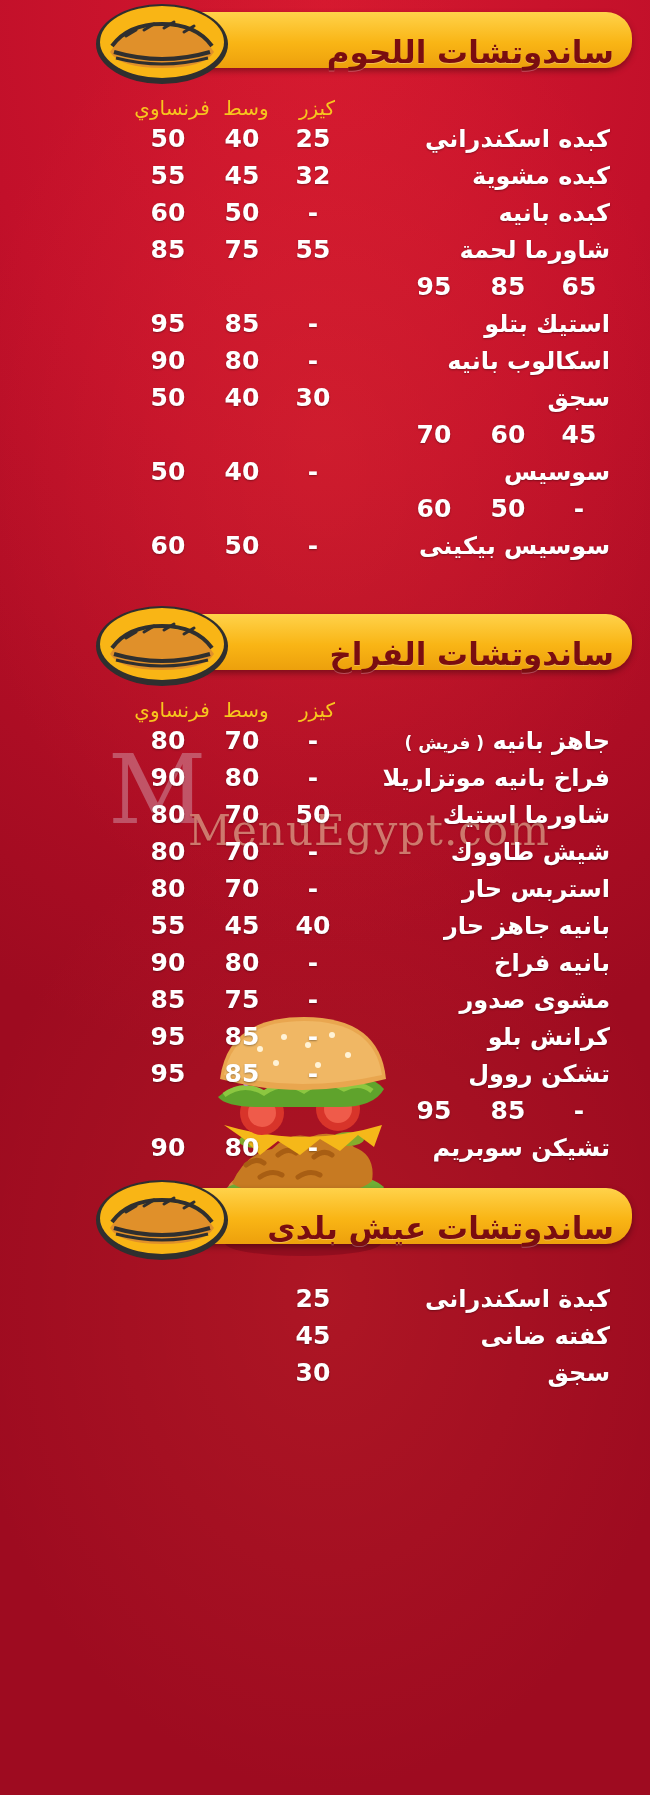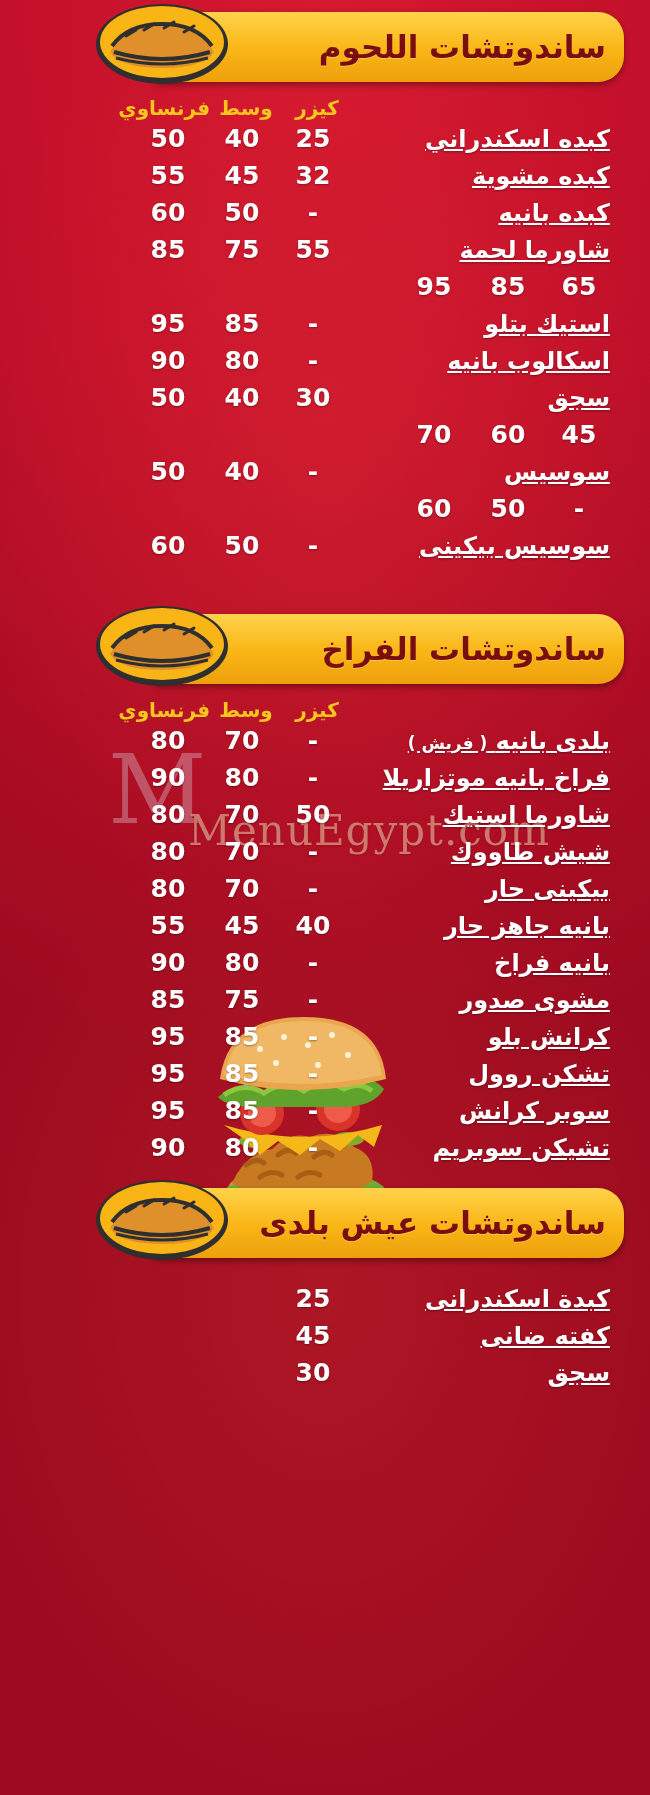--- a/index.html
+++ b/index.html
@@ -35,29 +35,29 @@
   .section-header {
     position: relative;
     height: 92px;
     margin: 0 18px 0 18px;
     display: flex;
     align-items: center;
     justify-content: flex-start;
   }
   .banner {
     position: absolute;
-    right: 8px;
+    right: 0;
     top: 12px;
-    height: 70px;
+    height: 56px;
     width: 470px;
     background: linear-gradient(180deg, #ffd24a 0%, #f9b515 55%, #eda00c 100%);
     border-radius: 6px 26px 26px 6px;
     box-shadow: 0 3px 6px rgba(0,0,0,0.35);
     display: flex;
-    align-items: center;
+    align-items: flex-end;
     justify-content: flex-start;
     padding-right: 18px;
     box-sizing: border-box;
   }
   .banner-title {
     color: #7a0d10;
     font-size: 31px;
     font-weight: bold;
     letter-spacing: 0px;
     line-height: 1;
@@ -79,21 +79,21 @@
     display: flex;
     flex-direction: row;
     margin: 0 0 2px 0;
     padding: 0 0 0 0;
     height: 26px;
     align-items: flex-end;
   }
   .col-head .ch {
     color: #f7c61e;
     font-size: 20px;
-    font-weight: bold;
+    font-weight: normal;
     text-align: center;
     line-height: 1;
   }
   
   .c-name   { width: 262px; }
   .c-kaizer { width: 70px; }
   .c-wasat  { width: 72px; }
   .c-frans  { width: 76px; }
 
   .rows { padding: 0; }
@@ -113,21 +113,20 @@
   }
   .name {
     color: #ffffff;
     font-size: 24px;
     font-weight: bold;
     text-align: right;
     line-height: 1;
     padding-right: 4px;
     white-space: nowrap;
     text-shadow: 0 1px 2px rgba(0,0,0,0.35);
-    text-decoration: underline;
   }
   .name .sub {
     font-size: 17px;
     font-weight: bold;
   }
 
   
   .block { position: relative; z-index: 3; }
   .block-inner { padding: 0 36px 0 18px; }
 
@@ -352,21 +351,21 @@
       <div class="col-head">
         <div class="ch c-name"></div>
         <div class="ch c-kaizer">كيزر</div>
         <div class="ch c-wasat">وسط</div>
         <div class="ch c-frans">فرنساوي</div>
       </div>
 
       <div class="rows">
         <div class="row">
           <div class="name c-name">
-            <span>بلدى بانيه</span>
+            <span>جاهز بانيه</span>
             <span class="sub">( فريش )</span>
           </div>
           <div class="price c-kaizer">-</div>
           <div class="price c-wasat">70</div>
           <div class="price c-frans">80</div>
         </div>
         <div class="row">
           <div class="name c-name">فراخ بانيه موتزاريلا</div>
           <div class="price c-kaizer">-</div>
           <div class="price c-wasat">80</div>
@@ -378,21 +377,21 @@
           <div class="price c-wasat">70</div>
           <div class="price c-frans">80</div>
         </div>
         <div class="row">
           <div class="name c-name">شيش طاووك</div>
           <div class="price c-kaizer">-</div>
           <div class="price c-wasat">70</div>
           <div class="price c-frans">80</div>
         </div>
         <div class="row">
-          <div class="name c-name">بيكينى حار</div>
+          <div class="name c-name">استربس حار</div>
           <div class="price c-kaizer">-</div>
           <div class="price c-wasat">70</div>
           <div class="price c-frans">80</div>
         </div>
         <div class="row">
           <div class="name c-name">بانيه جاهز حار</div>
           <div class="price c-kaizer">40</div>
           <div class="price c-wasat">45</div>
           <div class="price c-frans">55</div>
         </div>
@@ -414,21 +413,20 @@
           <div class="price c-wasat">85</div>
           <div class="price c-frans">95</div>
         </div>
         <div class="row">
           <div class="name c-name">تشكن روول</div>
           <div class="price c-kaizer">-</div>
           <div class="price c-wasat">85</div>
           <div class="price c-frans">95</div>
         </div>
         <div class="row">
-          <div class="name c-name">سوبر كرانش</div>
           <div class="price c-kaizer">-</div>
           <div class="price c-wasat">85</div>
           <div class="price c-frans">95</div>
         </div>
         <div class="row">
           <div class="name c-name">تشيكن سوبريم</div>
           <div class="price c-kaizer">-</div>
           <div class="price c-wasat">80</div>
           <div class="price c-frans">90</div>
         </div>

